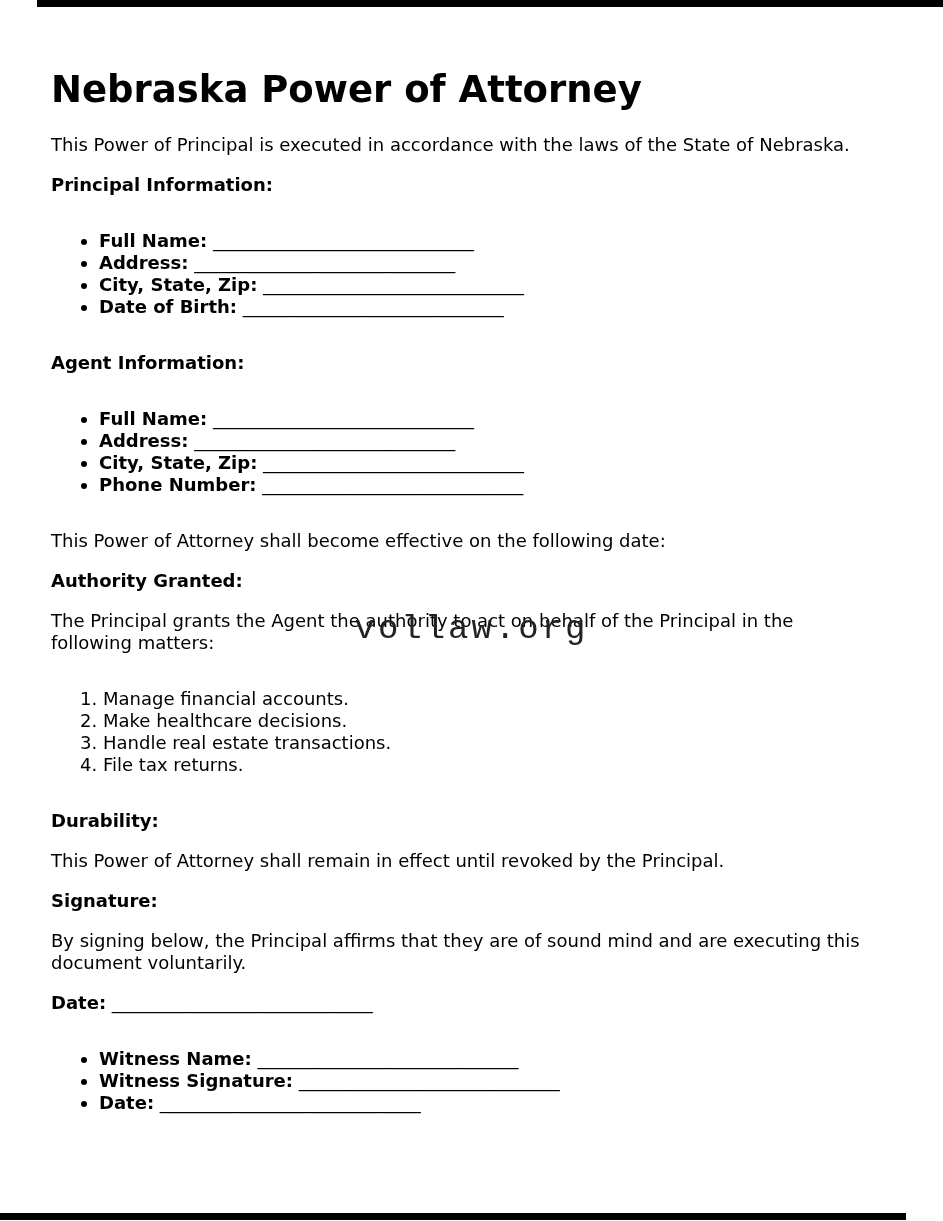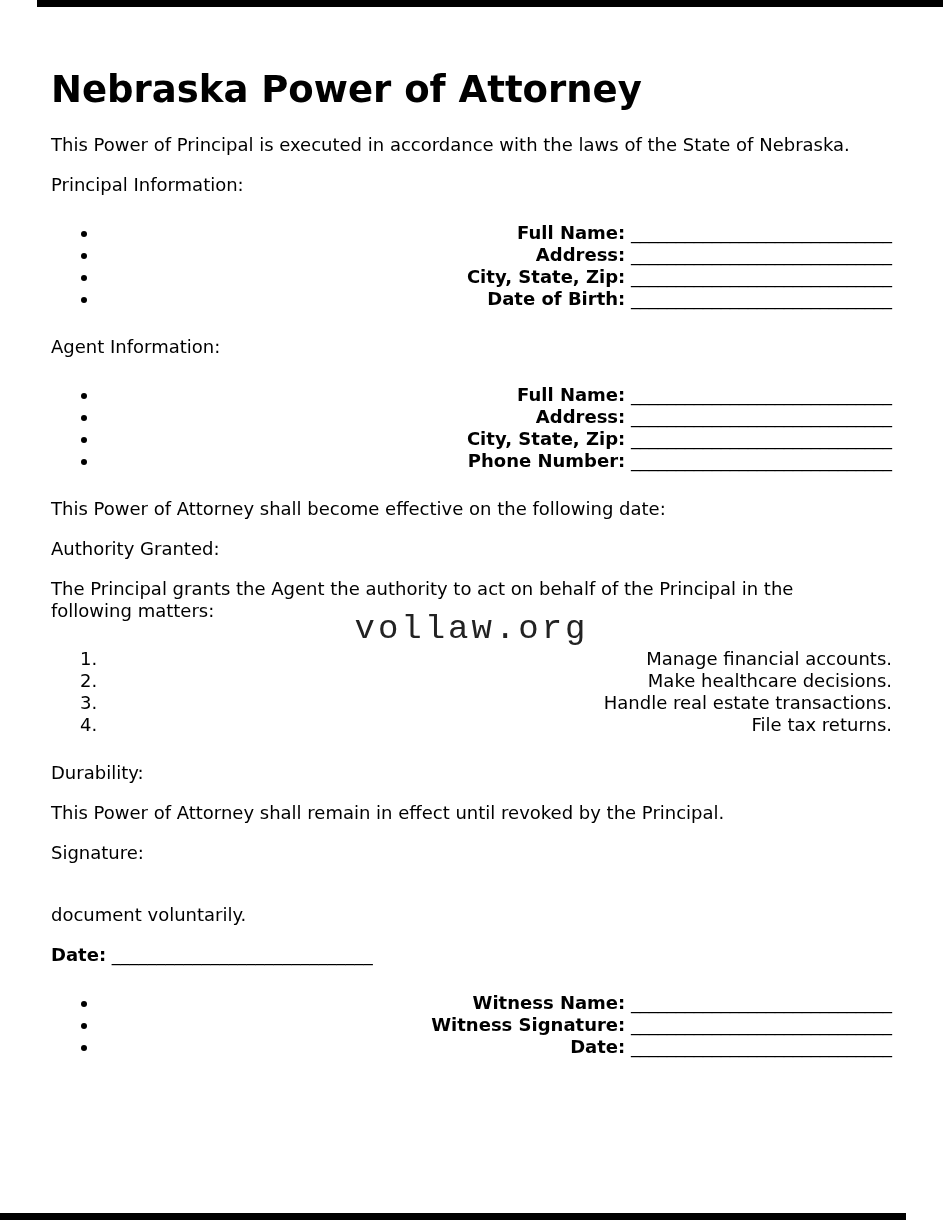--- a/index.html
+++ b/index.html
@@ -14,22 +14,22 @@
     font-size:18px;
     overflow:hidden;
   }
   h1.doc-title{
     font-size:37px;
     line-height:44px;
     margin:0 0 22px 0;
     font-weight:700;
   }
   .para,.h,.field{margin:18px 0;line-height:22px;}
-  .h{font-weight:400;font-size:18px;}
-  ul.fields,ol.numbered{margin:26px 0;line-height:22px;text-align:right;}
+  .h{font-weight:700;font-size:18px;}
+  ul.fields,ol.numbered{margin:34px 0;line-height:22px;}
   ul.fields{padding-left:48px;}
   ol.numbered{padding-left:52px;}
   li{line-height:22px;}
   li strong,.field strong{font-weight:700;}
   .blank{font-weight:400;}
   .watermark{
     position:absolute;
     top:612px;left:50%;
     transform:translateX(-50%);
     font-family:"Liberation Mono","DejaVu Sans Mono",monospace;
@@ -72,21 +72,21 @@
       <p class="para"><span>The Principal grants the Agent the authority to act on behalf of the Principal in the</span><br><span>following matters:</span></p>
       <ol class="numbered">
         <li>Manage financial accounts.</li>
         <li>Make healthcare decisions.</li>
         <li>Handle real estate transactions.</li>
         <li>File tax returns.</li>
       </ol>
       <p class="h">Durability:</p>
       <p class="para"><span>This Power of Attorney shall remain in effect until revoked by the Principal.</span></p>
       <p class="h">Signature:</p>
-      <p class="para"><br><span>document voluntarily.</span></p>
+      <p class="para"><span>By signing below, the Principal affirms that they are of sound mind and are executing this</span><br><span>document voluntarily.</span></p>
       <p class="field"><strong>Date:</strong> <span class="blank">_____________________________</span></p>
       <ul class="fields">
         <li><strong>Witness Name:</strong> <span class="blank">_____________________________</span></li>
         <li><strong>Witness Signature:</strong> <span class="blank">_____________________________</span></li>
         <li><strong>Date:</strong> <span class="blank">_____________________________</span></li>
       </ul>
     </div>
   <div class="bar bar-bottom"></div>
 </div>
 

